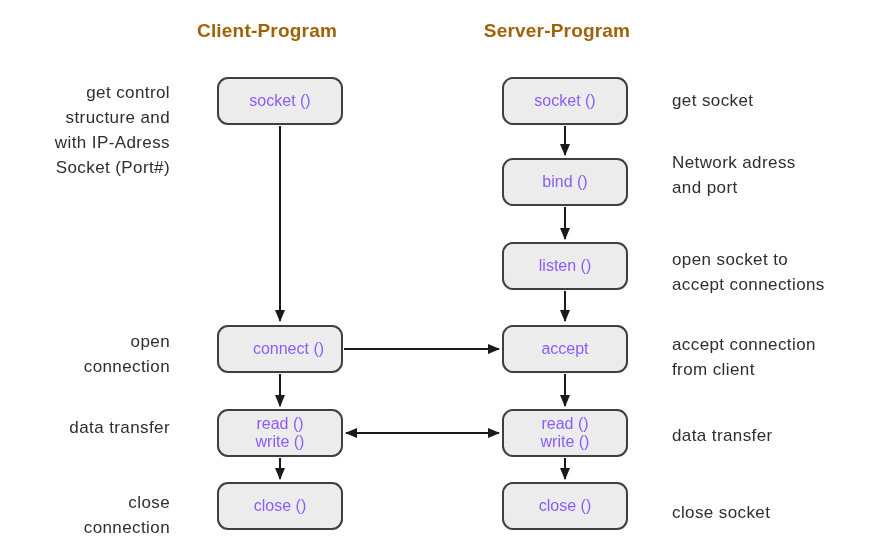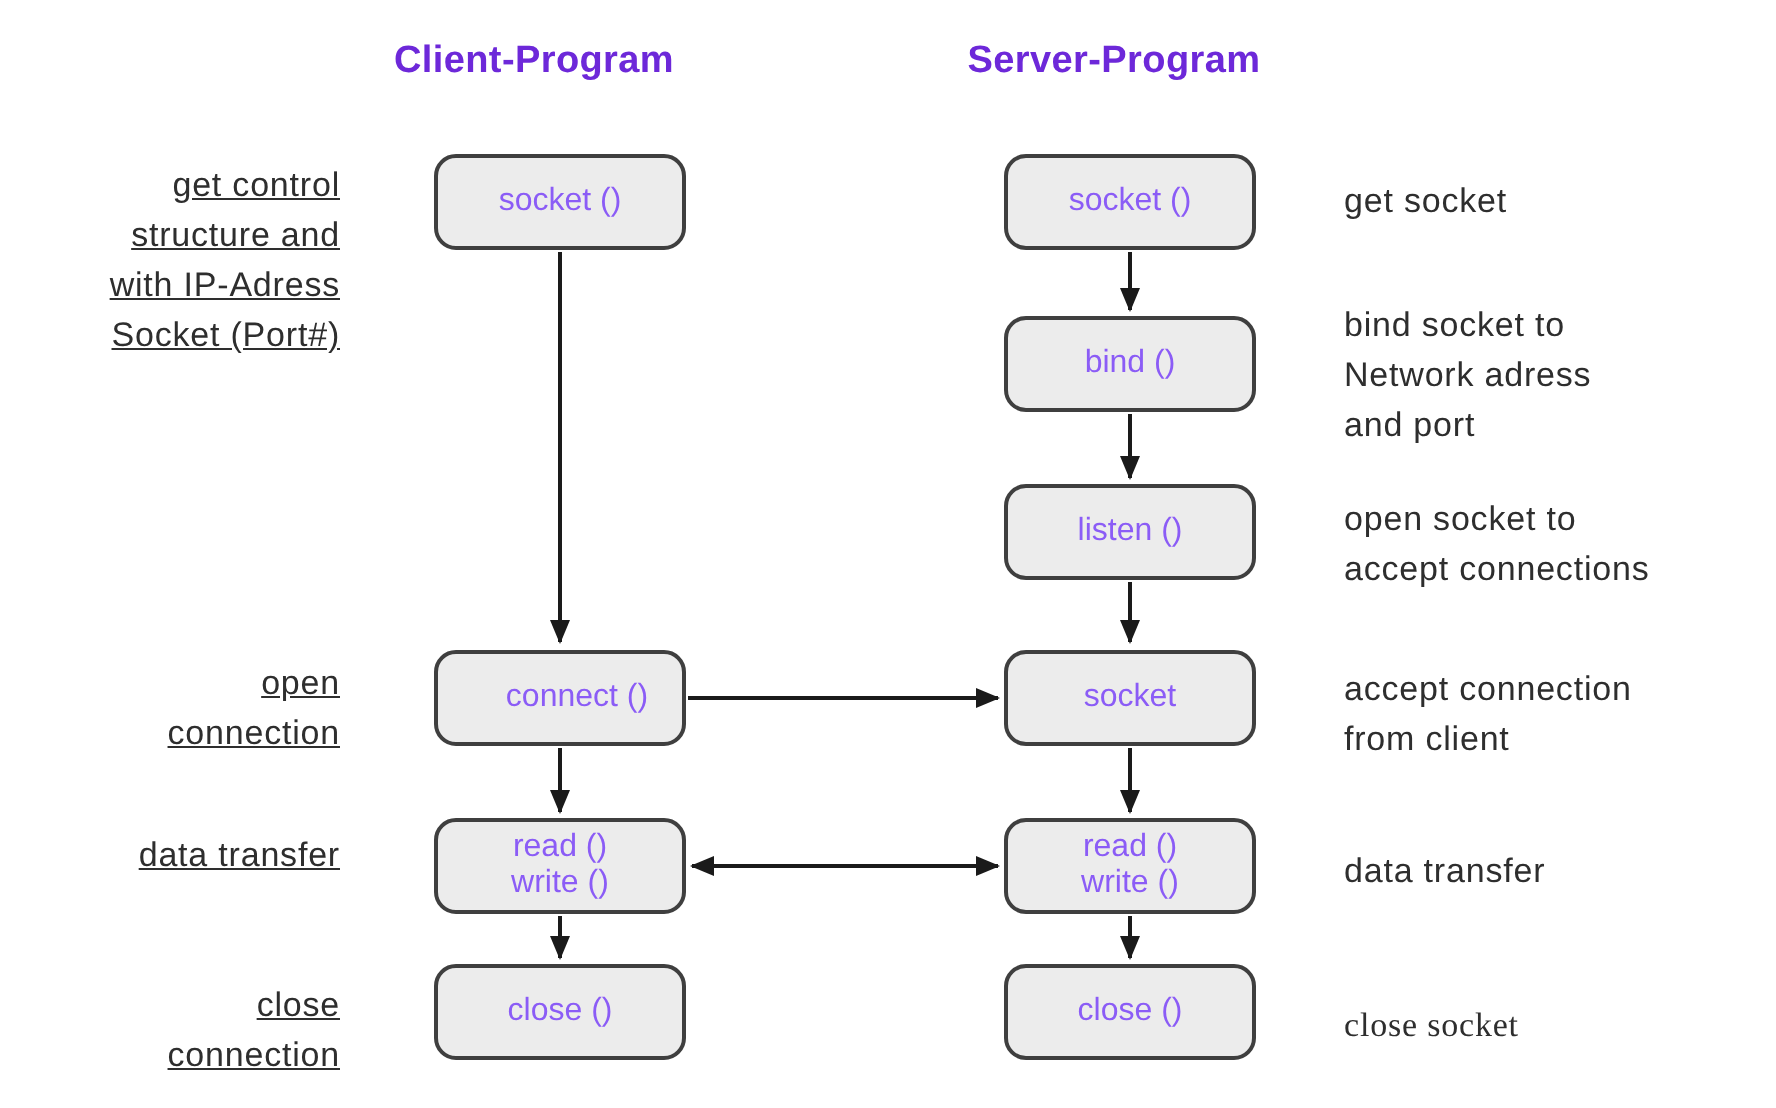--- a/index.html
+++ b/index.html
@@ -14,21 +14,21 @@
     height: 554px;
     background: #ffffff;
     overflow: hidden;
   }
   .col-header {
     position: absolute;
     width: 200px;
     text-align: center;
     font-size: 19px;
     font-weight: bold;
-    color: #6d28d9;
+    color: #a16207;
     letter-spacing: 0.2px;
   }
   .box {
     position: absolute;
     width: 126px;
     height: 48px;
     box-sizing: border-box;
     background: #ececec;
     border: 2.5px solid #3f3f3f;
     border-radius: 11px;
@@ -45,21 +45,20 @@
     position: absolute;
     font-size: 17px;
     line-height: 25px;
     color: #2e2e2e;
     letter-spacing: 0.4px;
   }
   .side-label.left {
     left: 0;
     width: 170px;
     text-align: right;
-    text-decoration: underline;
   }
   .side-label.right {
     left: 672px;
     width: 212px;
     text-align: left;
   }
   .arrow-layer {
     position: absolute;
     left: 0;
     top: 0;
@@ -114,21 +113,21 @@
   <div class="box" style="left:502px; top:77px;">
     <span>socket ()</span>
   </div>
   <div class="box" style="left:502px; top:158px;">
     <span>bind ()</span>
   </div>
   <div class="box" style="left:502px; top:242px;">
     <span>listen ()</span>
   </div>
   <div class="box" style="left:502px; top:325px;">
-    <span>socket</span>
+    <span>accept</span>
   </div>
   <div class="box" style="left:502px; top:409px;">
     <span>read ()</span>
     <span>write ()</span>
   </div>
   <div class="box" style="left:502px; top:482px;">
     <span>close ()</span>
   </div>
 
   <div class="side-label left" style="top:80px;">
@@ -146,32 +145,31 @@
   </div>
   <div class="side-label left" style="top:490px;">
     <div>close</div>
     <div>connection</div>
   </div>
 
   <div class="side-label right" style="top:88px;">
     <div>get socket</div>
   </div>
   <div class="side-label right" style="top:150px;">
-    <div>bind socket to</div>
     <div>Network adress</div>
     <div>and port</div>
   </div>
   <div class="side-label right" style="top:247px;">
     <div>open socket to</div>
     <div>accept connections</div>
   </div>
   <div class="side-label right" style="top:332px;">
     <div>accept connection</div>
     <div>from client</div>
   </div>
   <div class="side-label right" style="top:423px;">
     <div>data transfer</div>
   </div>
-  <div class="side-label right" style="top:500px;font-family:Liberation Serif, serif;">
+  <div class="side-label right" style="top:500px;">
     <div>close socket</div>
   </div>
 
 </div>
 
 </body></html>

